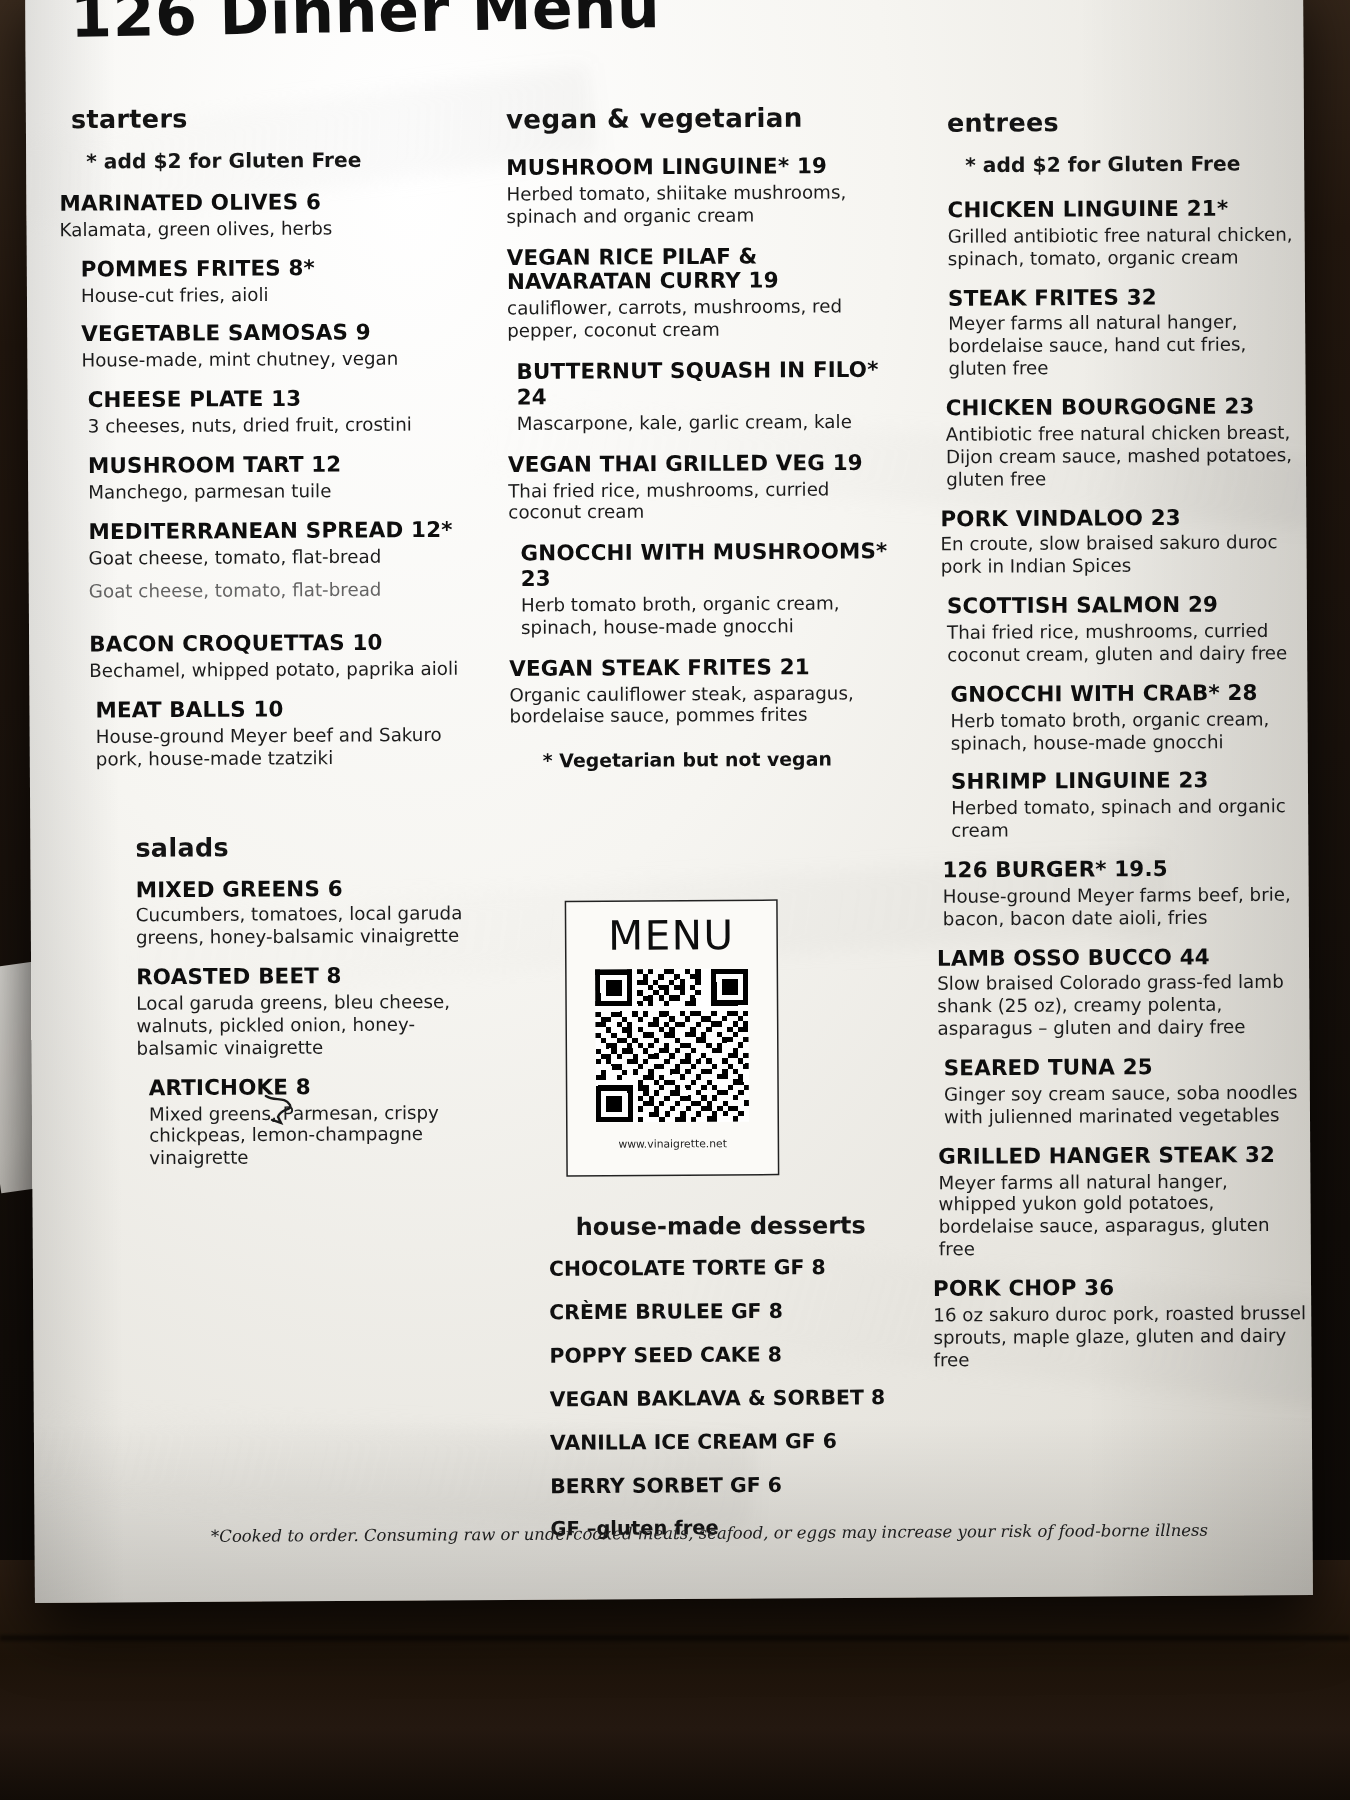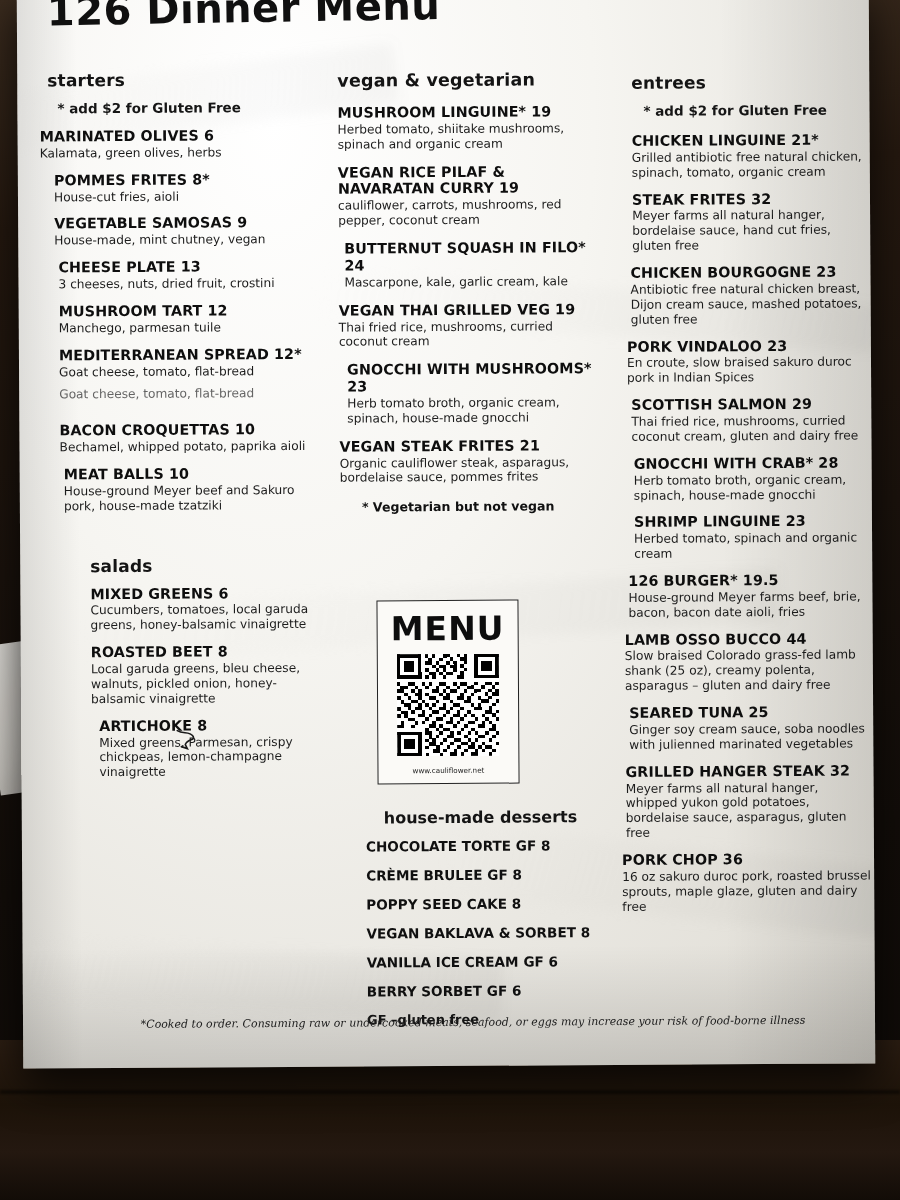--- a/index.html
+++ b/index.html
@@ -181,22 +181,22 @@
     left: 36px;
     top: 530px;
     width: 140px;
     height: 182px;
     border: 1.5px solid #222;
     background: #fbfaf7;
     text-align: center;
   }
   #qr-word {
     font-family: "DejaVu Sans", sans-serif;
-    font-weight: bold;
-    font-size: 33px;
+    font-weight: normal;
+    font-size: 27px;
     letter-spacing: 1px;
     margin-top: 8px;
     color: #0d0d0d;
   }
   #qr-code {
     margin: 6px auto 0 auto;
     width: 102px;
     height: 102px;
     background-color: #fff;
   }
@@ -572,21 +572,21 @@
                 <rect x="24" y="27" width="1" height="1"></rect>
                 <rect x="27" y="27" width="1" height="1"></rect>
               <rect x="8" y="28" width="1" height="1"></rect>
                 <rect x="12" y="28" width="1" height="1"></rect>
                 <rect x="15" y="28" width="2" height="1"></rect>
                 <rect x="18" y="28" width="1" height="1"></rect>
                 <rect x="21" y="28" width="2" height="1"></rect>
                 <rect x="26" y="28" width="1" height="1"></rect>
             </g>
           </svg>
-          <div id="qr-url">www.cauliflower.net</div>
+          <div id="qr-url">www.vinaigrette.net</div>
         </div>
 
         <div id="desserts-head">house-made  desserts</div>
         <div id="desserts-list">
           <div class="dessert">CHOCOLATE TORTE GF 8</div>
           <div class="dessert">CRÈME BRULEE GF 8</div>
           <div class="dessert">POPPY SEED CAKE 8</div>
           <div class="dessert">VEGAN BAKLAVA &amp; SORBET 8</div>
           <div class="dessert">VANILLA ICE CREAM GF 6</div>
           <div class="dessert">BERRY SORBET GF 6</div>

